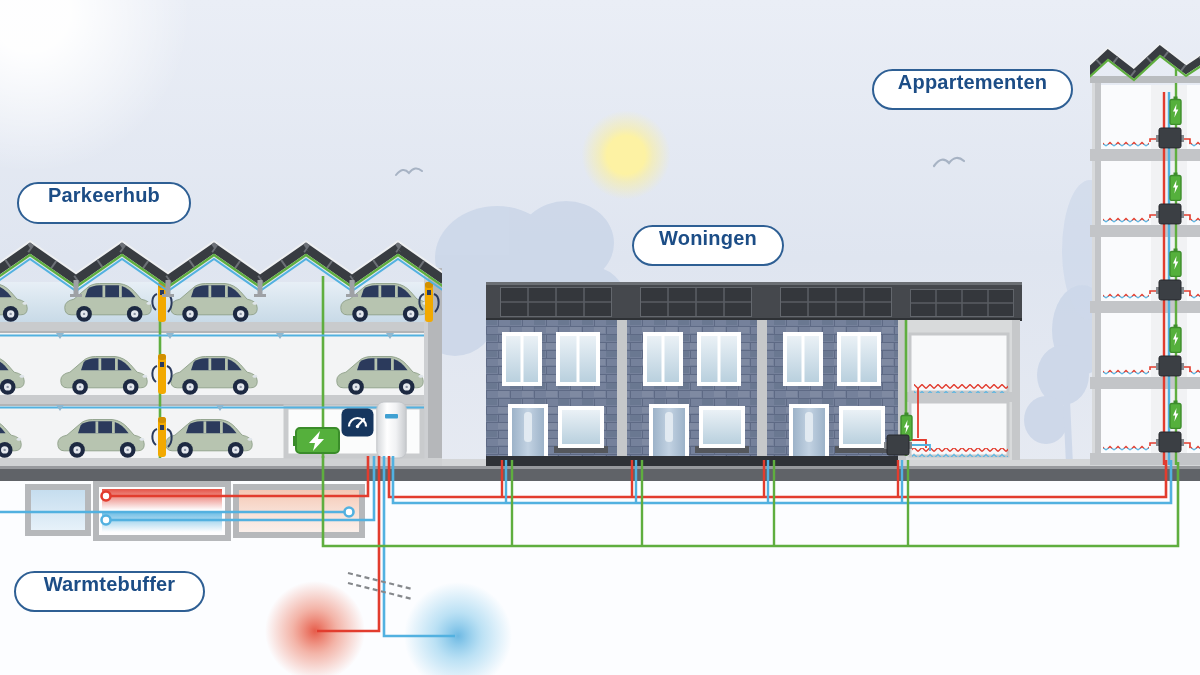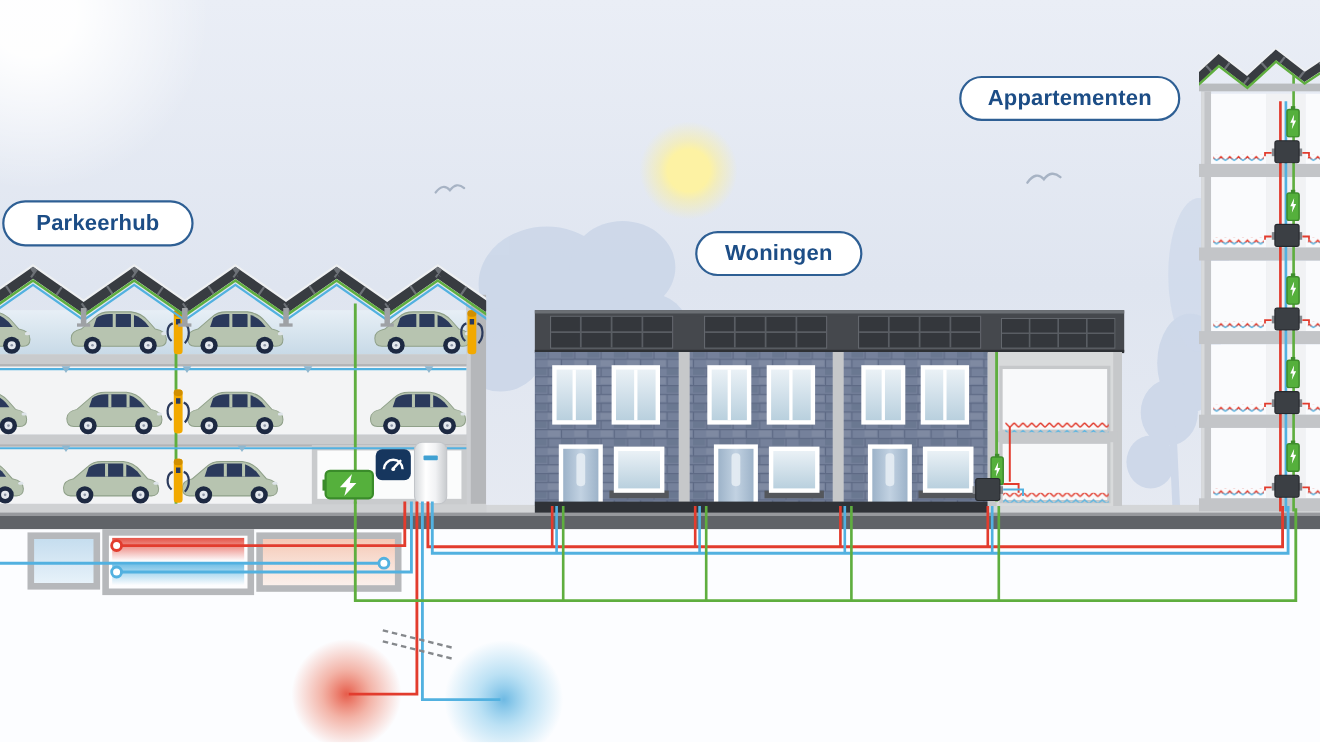--- a/index.html
+++ b/index.html
@@ -14,21 +14,21 @@
   .groundband{left:0;top:466px;width:1200px;height:15px;z-index:4;
        background:linear-gradient(#97999d 0 3px, var(--c-ground_gray,#606368) 3px 100%);}
   .sun{left:576px;top:105px;width:100px;height:100px;z-index:1;border-radius:50%;
        background:radial-gradient(circle, #fdf2a3 0 27%, rgba(253,240,150,.55) 38%, rgba(253,240,150,0) 63%);}
   svg{display:block;}
   .z1{z-index:1}.z3{z-index:3}.z5{z-index:5;pointer-events:none}
   .nf{fill:none}
   .sR{stroke:var(--c-pipe_red,#e23c2e)}
   .sB{stroke:var(--c-pipe_blue,#52b1e0)}
   .sG{stroke:var(--c-electricity_green,#5fae3f)}
-  .pill{position:absolute;display:flex;align-items:center;justify-content:center;
+  .pill{position:absolute;display:flex;align-items:flex-start;justify-content:center;
         background:#fff;border:2.4px solid var(--c-label_border,#2e5f94);border-radius:22px;
         color:var(--c-label_text,#1c4d86);font-size:20px;font-weight:700;z-index:10;letter-spacing:.2px;}
 </style>
 </head>
 <body>
 
 <div id="stage">
 
   <svg width="0" height="0" style="position:absolute" aria-hidden="true">
     <defs>
@@ -375,23 +375,26 @@
       <circle cx="106" cy="496" r="4.5" fill="#fff" class="sR" stroke-width="2.6"></circle>
       <circle cx="106" cy="520" r="4.5" fill="#fff" class="sB" stroke-width="2.6"></circle>
     </g>
     <g>
       <path d="M323,456 V546 H1178 V462" class="nf sG" stroke-width="2.6"></path>
       <path d="M512,460 V546 M642,460 V546 M774,460 V546 M908,460 V546" class="nf sG" stroke-width="2.4"></path>
     </g>
     <path d="M348,573 L412,589 M348,583 L412,599" stroke="#85888c" stroke-width="2.2" stroke-dasharray="5 3.5" fill="none"></path>
   </svg>
 
-  <div class="pill" style="left:2px;top:182px;width:170px;height:38px">
+  <div class="pill" style="left:17px;top:182px;width:170px;height:38px">
       <span>Parkeerhub</span>
     </div>
-  <div class="pill" style="left:632px;top:210px;width:148px;height:37px">
+  <div class="pill" style="left:632px;top:225px;width:148px;height:37px">
       <span>Woningen</span>
     </div>
   <div class="pill" style="left:872px;top:69px;width:197px;height:37px">
       <span>Appartementen</span>
     </div>
+  <div class="pill" style="left:14px;top:571px;width:187px;height:37px">
+      <span>Warmtebuffer</span>
+    </div>
 
 </div>
 
 </body></html>

